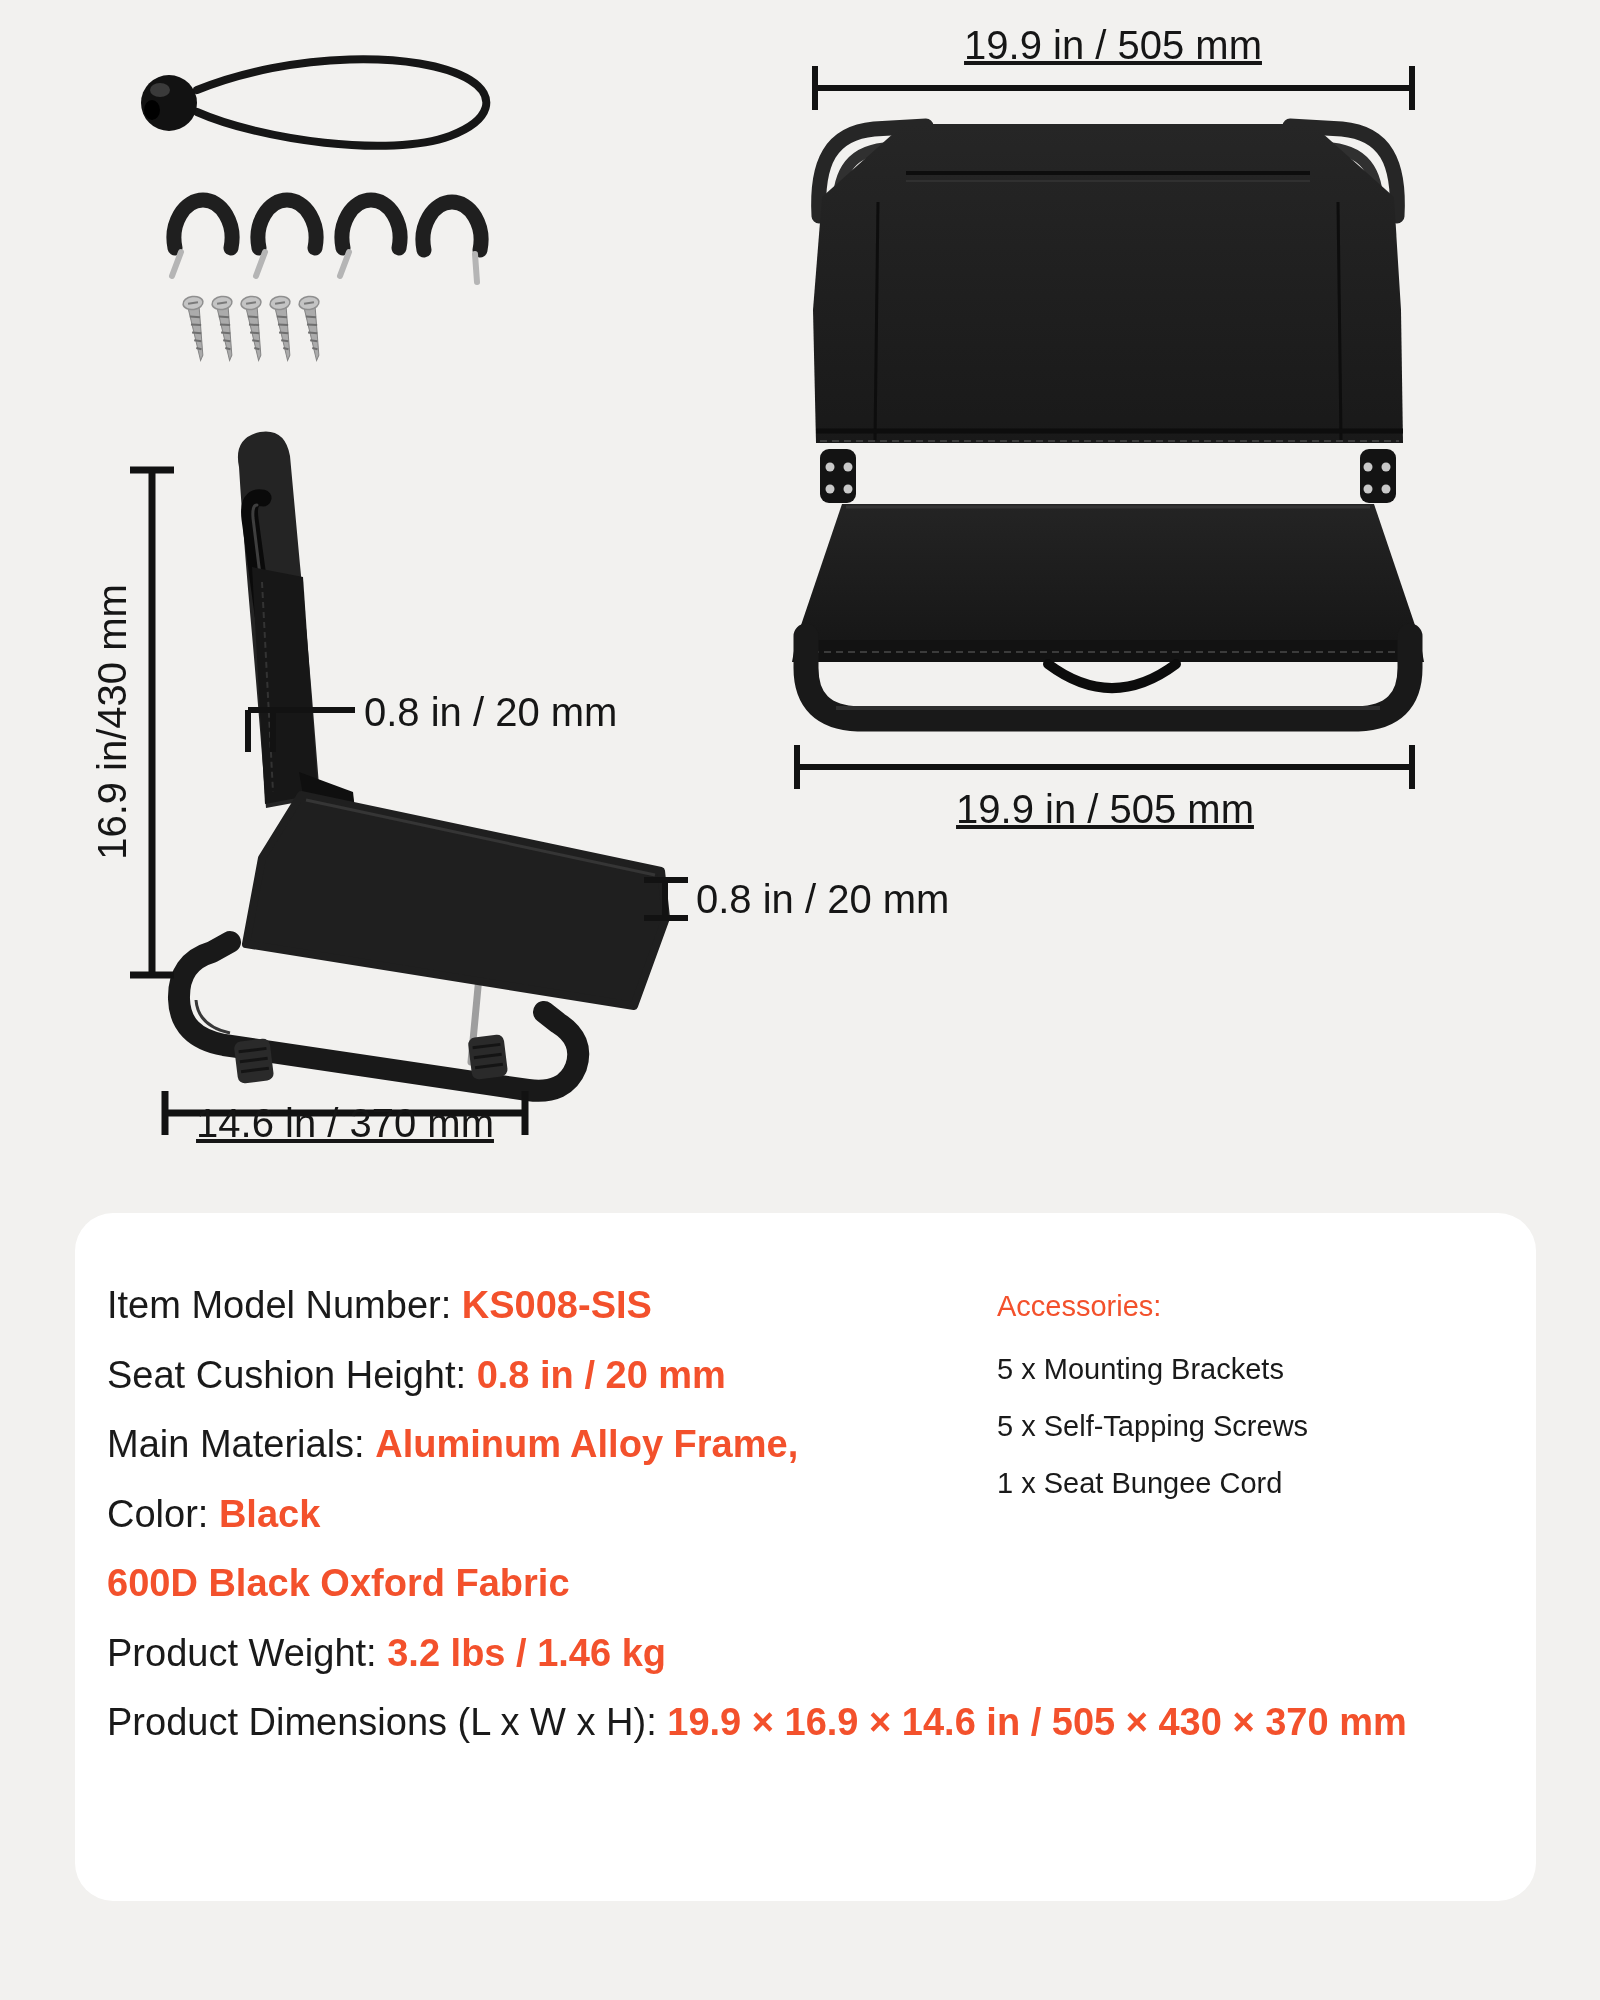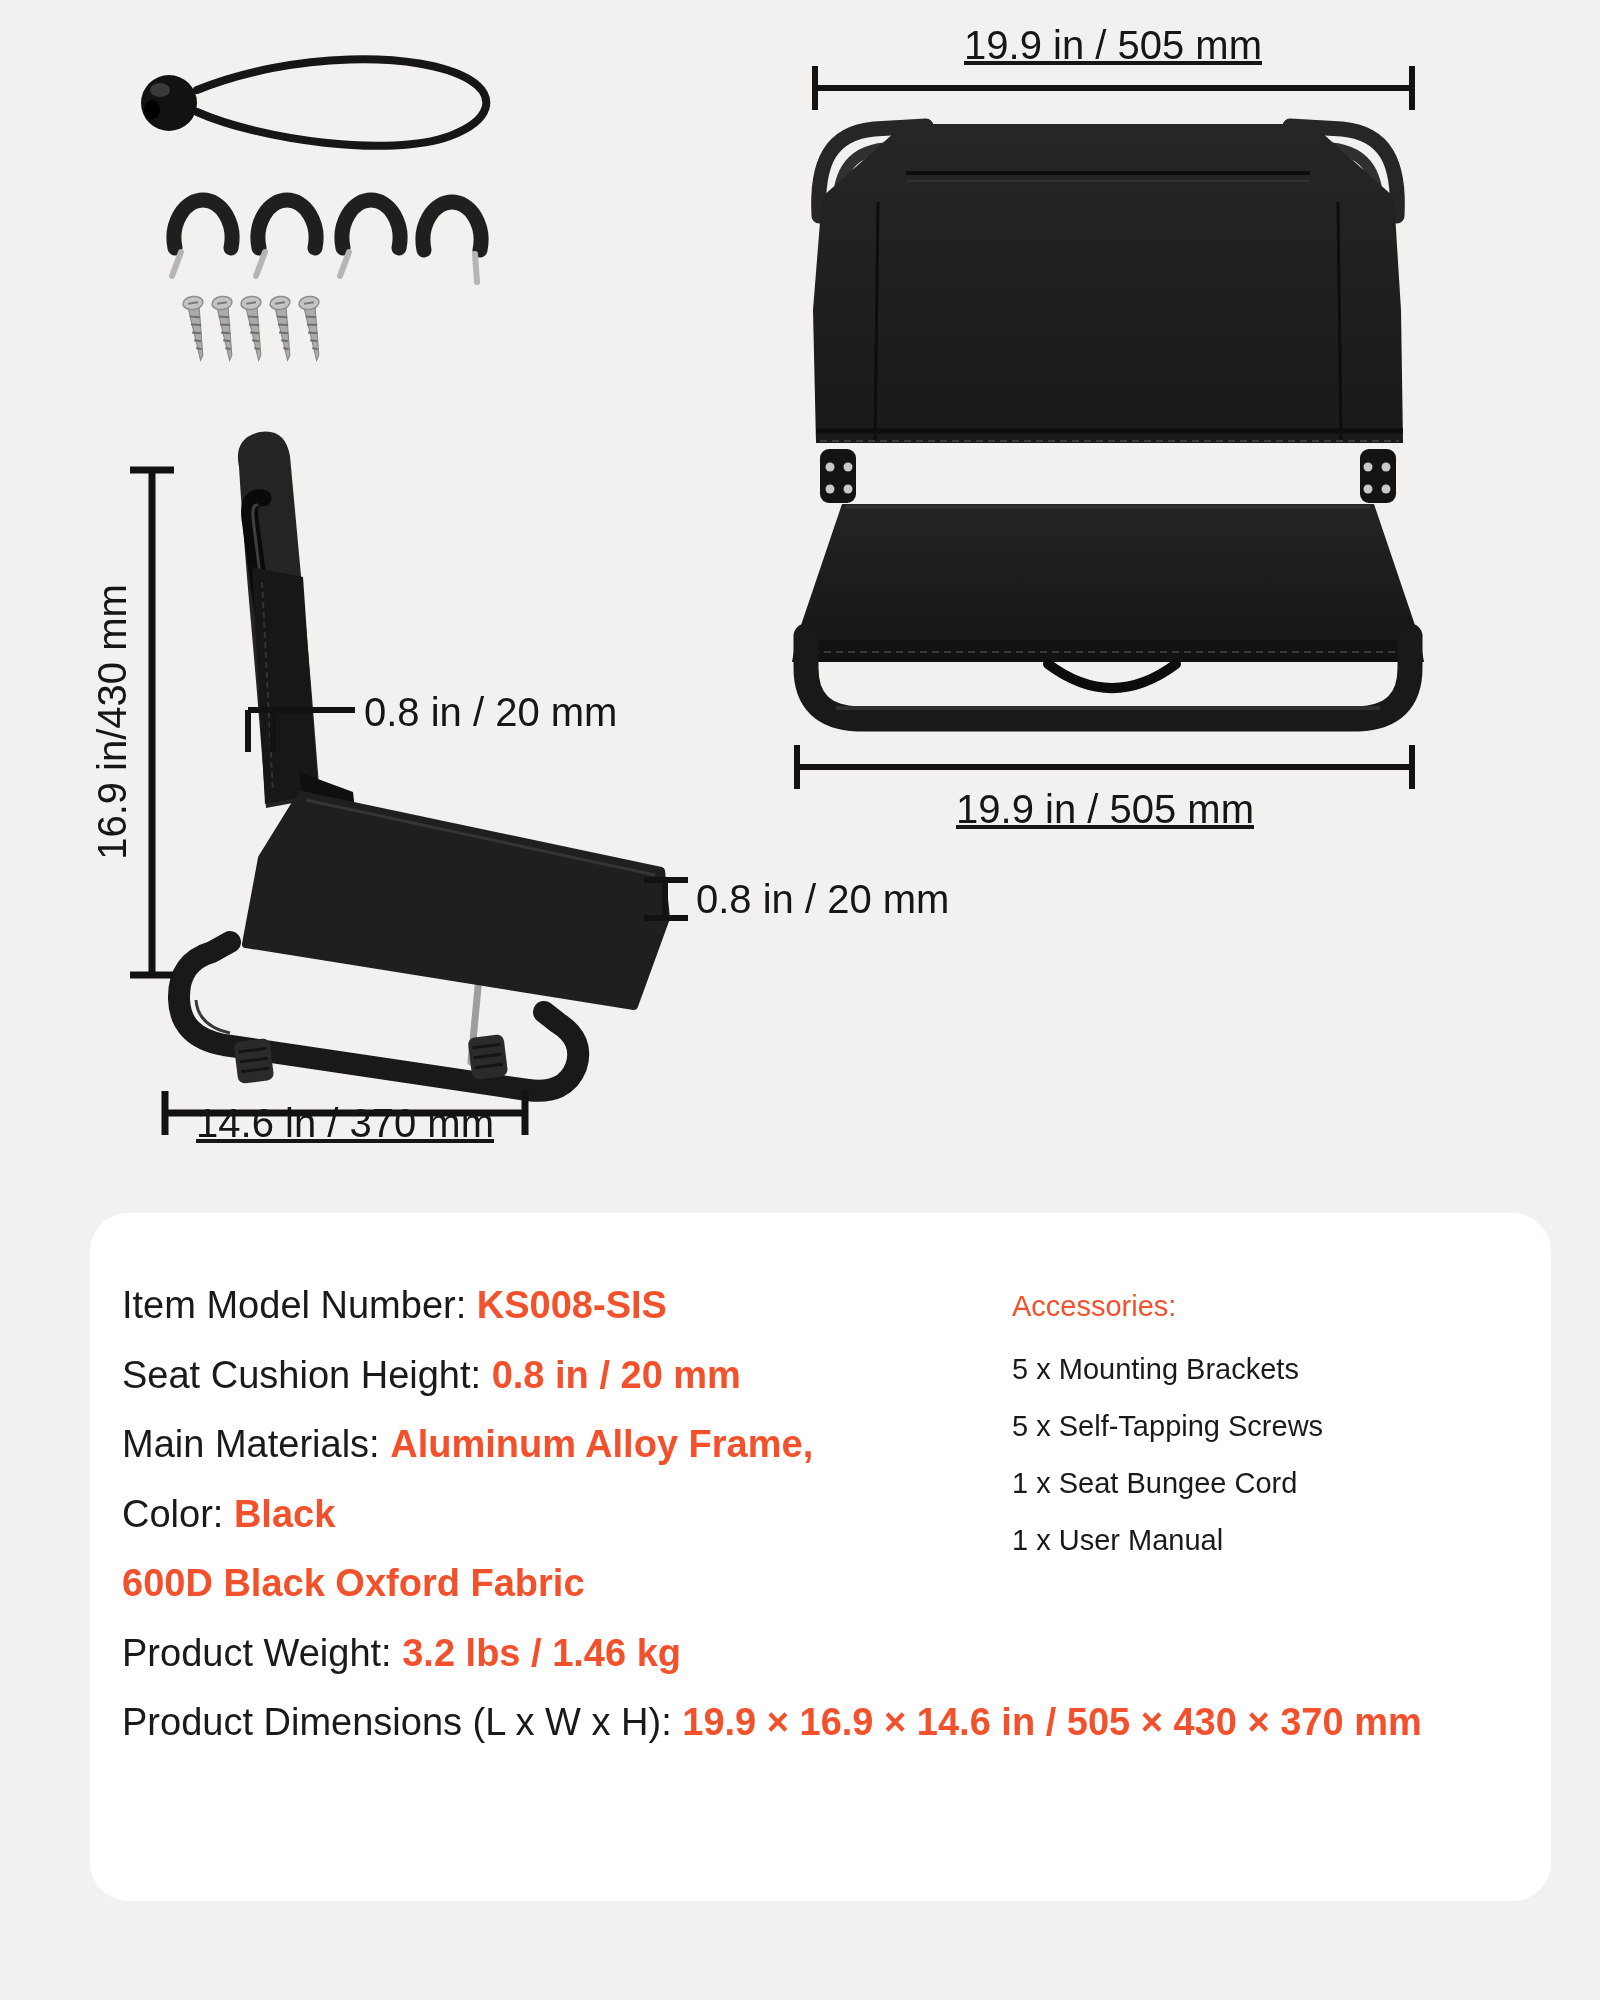--- a/index.html
+++ b/index.html
@@ -12,21 +12,21 @@
   .dim-label{
     position:absolute;font-size:40px;line-height:46px;color:#161616;
     white-space:nowrap;
   }
   .dim-label.centered{text-align:center;text-decoration:underline;}
   .dim-label.rot{
     left:112px;top:722px;
     transform:translate(-50%,-50%) rotate(-90deg);
   }
   .spec-card{
-    position:absolute;left:90px;top:1213px;width:1461px;height:688px;
+    position:absolute;left:75px;top:1213px;width:1461px;height:688px;
     background:#ffffff;border-radius:38px;
   }
   .spec-col{
     position:absolute;left:32px;top:58px;
     font-size:38px;line-height:69.5px;color:#1a1a1a;white-space:nowrap;
   }
   .spec-value{font-weight:700;color:#f3512c;}
   .acc-col{
     position:absolute;left:922px;top:58px;
     font-size:29px;color:#1a1a1a;white-space:nowrap;
@@ -227,17 +227,16 @@
       <div><span class="spec-label"></span><span class="spec-value">600D Black Oxford Fabric</span></div>
       <div><span class="spec-label">Product Weight: </span><span class="spec-value">3.2 lbs / 1.46 kg</span></div>
       <div><span class="spec-label">Product Dimensions (L x W x H): </span><span class="spec-value">19.9 × 16.9 × 14.6 in / 505 × 430 × 370 mm</span></div>
     </div>
 
     <div class="acc-col">
       <div class="acc-title">Accessories:</div>
       <div class="acc-item">5 x Mounting Brackets</div>
       <div class="acc-item">5 x Self-Tapping Screws</div>
       <div class="acc-item">1 x Seat Bungee Cord</div>
-      <div class="acc-item">1 x User Manual</div>
     </div>
 
   </div>
 </div>
 
 </body></html>

